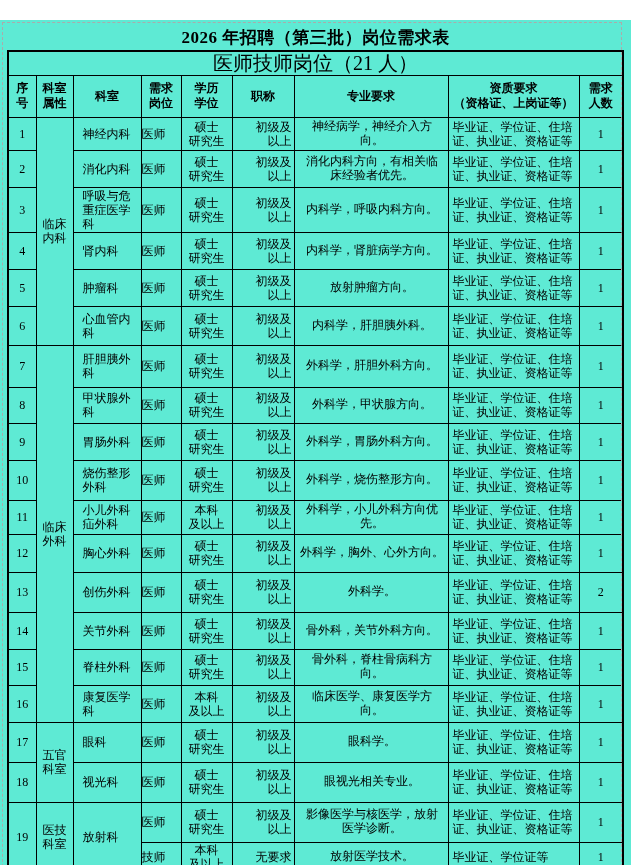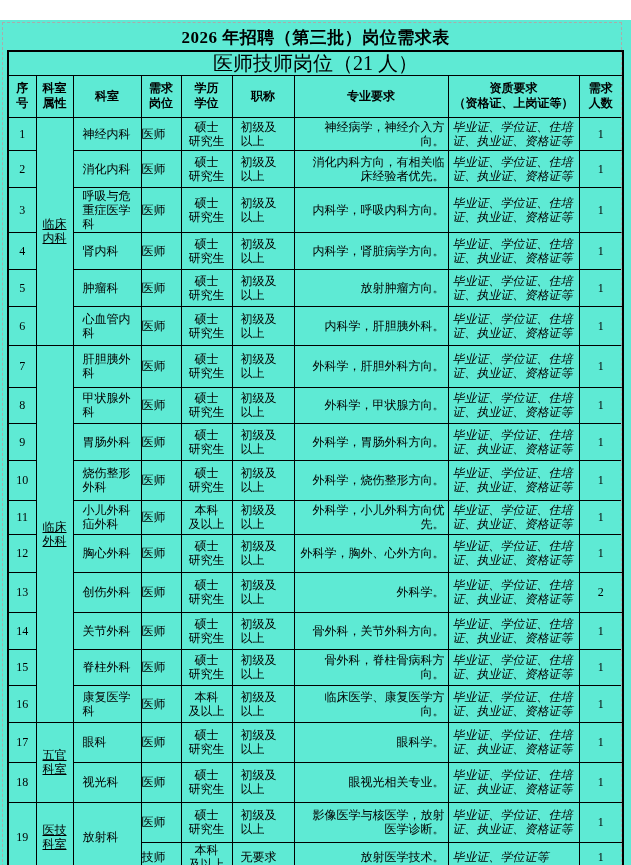--- a/index.html
+++ b/index.html
@@ -49,27 +49,27 @@
     text-align: center;
     font-size: 20px;
     line-height: 17px;
   }
   tr.header-row th {
     text-align: center;
     font-weight: bold;
     line-height: 15px;
   }
   .c-no     { text-align: center; }
-  .c-group  { text-align: center; font-weight: bold; line-height: 15px; text-decoration: underline; }
+  .c-group  { text-align: center; font-weight: bold; line-height: 15px; }
   .c-dept   { text-align: left; padding-left: 9px; padding-right: 9px; }
   .c-post   { text-align: left; }
   .c-edu    { text-align: center; padding-left: 2px; padding-right: 2px; }
-  .c-title  { text-align: left; padding-left: 8px; padding-right: 2px; }
-  .c-major  { text-align: right; padding-left: 5px; padding-right: 3px; }
-  .c-qual   { text-align: left; padding-left: 4px; padding-right: 2px; font-style: italic; }
+  .c-title  { text-align: right; padding-left: 8px; padding-right: 2px; }
+  .c-major  { text-align: center; padding-left: 5px; padding-right: 3px; font-family: Liberation Mono, monospace; }
+  .c-qual   { text-align: left; padding-left: 4px; padding-right: 2px; }
   .c-count  { text-align: center; }
 </style>
 </head>
 <body>
 
 <div class="page">
   <div class="boundary"></div>
 
   <div class="title">2026 年招聘（第三批）岗位需求表</div>
 

